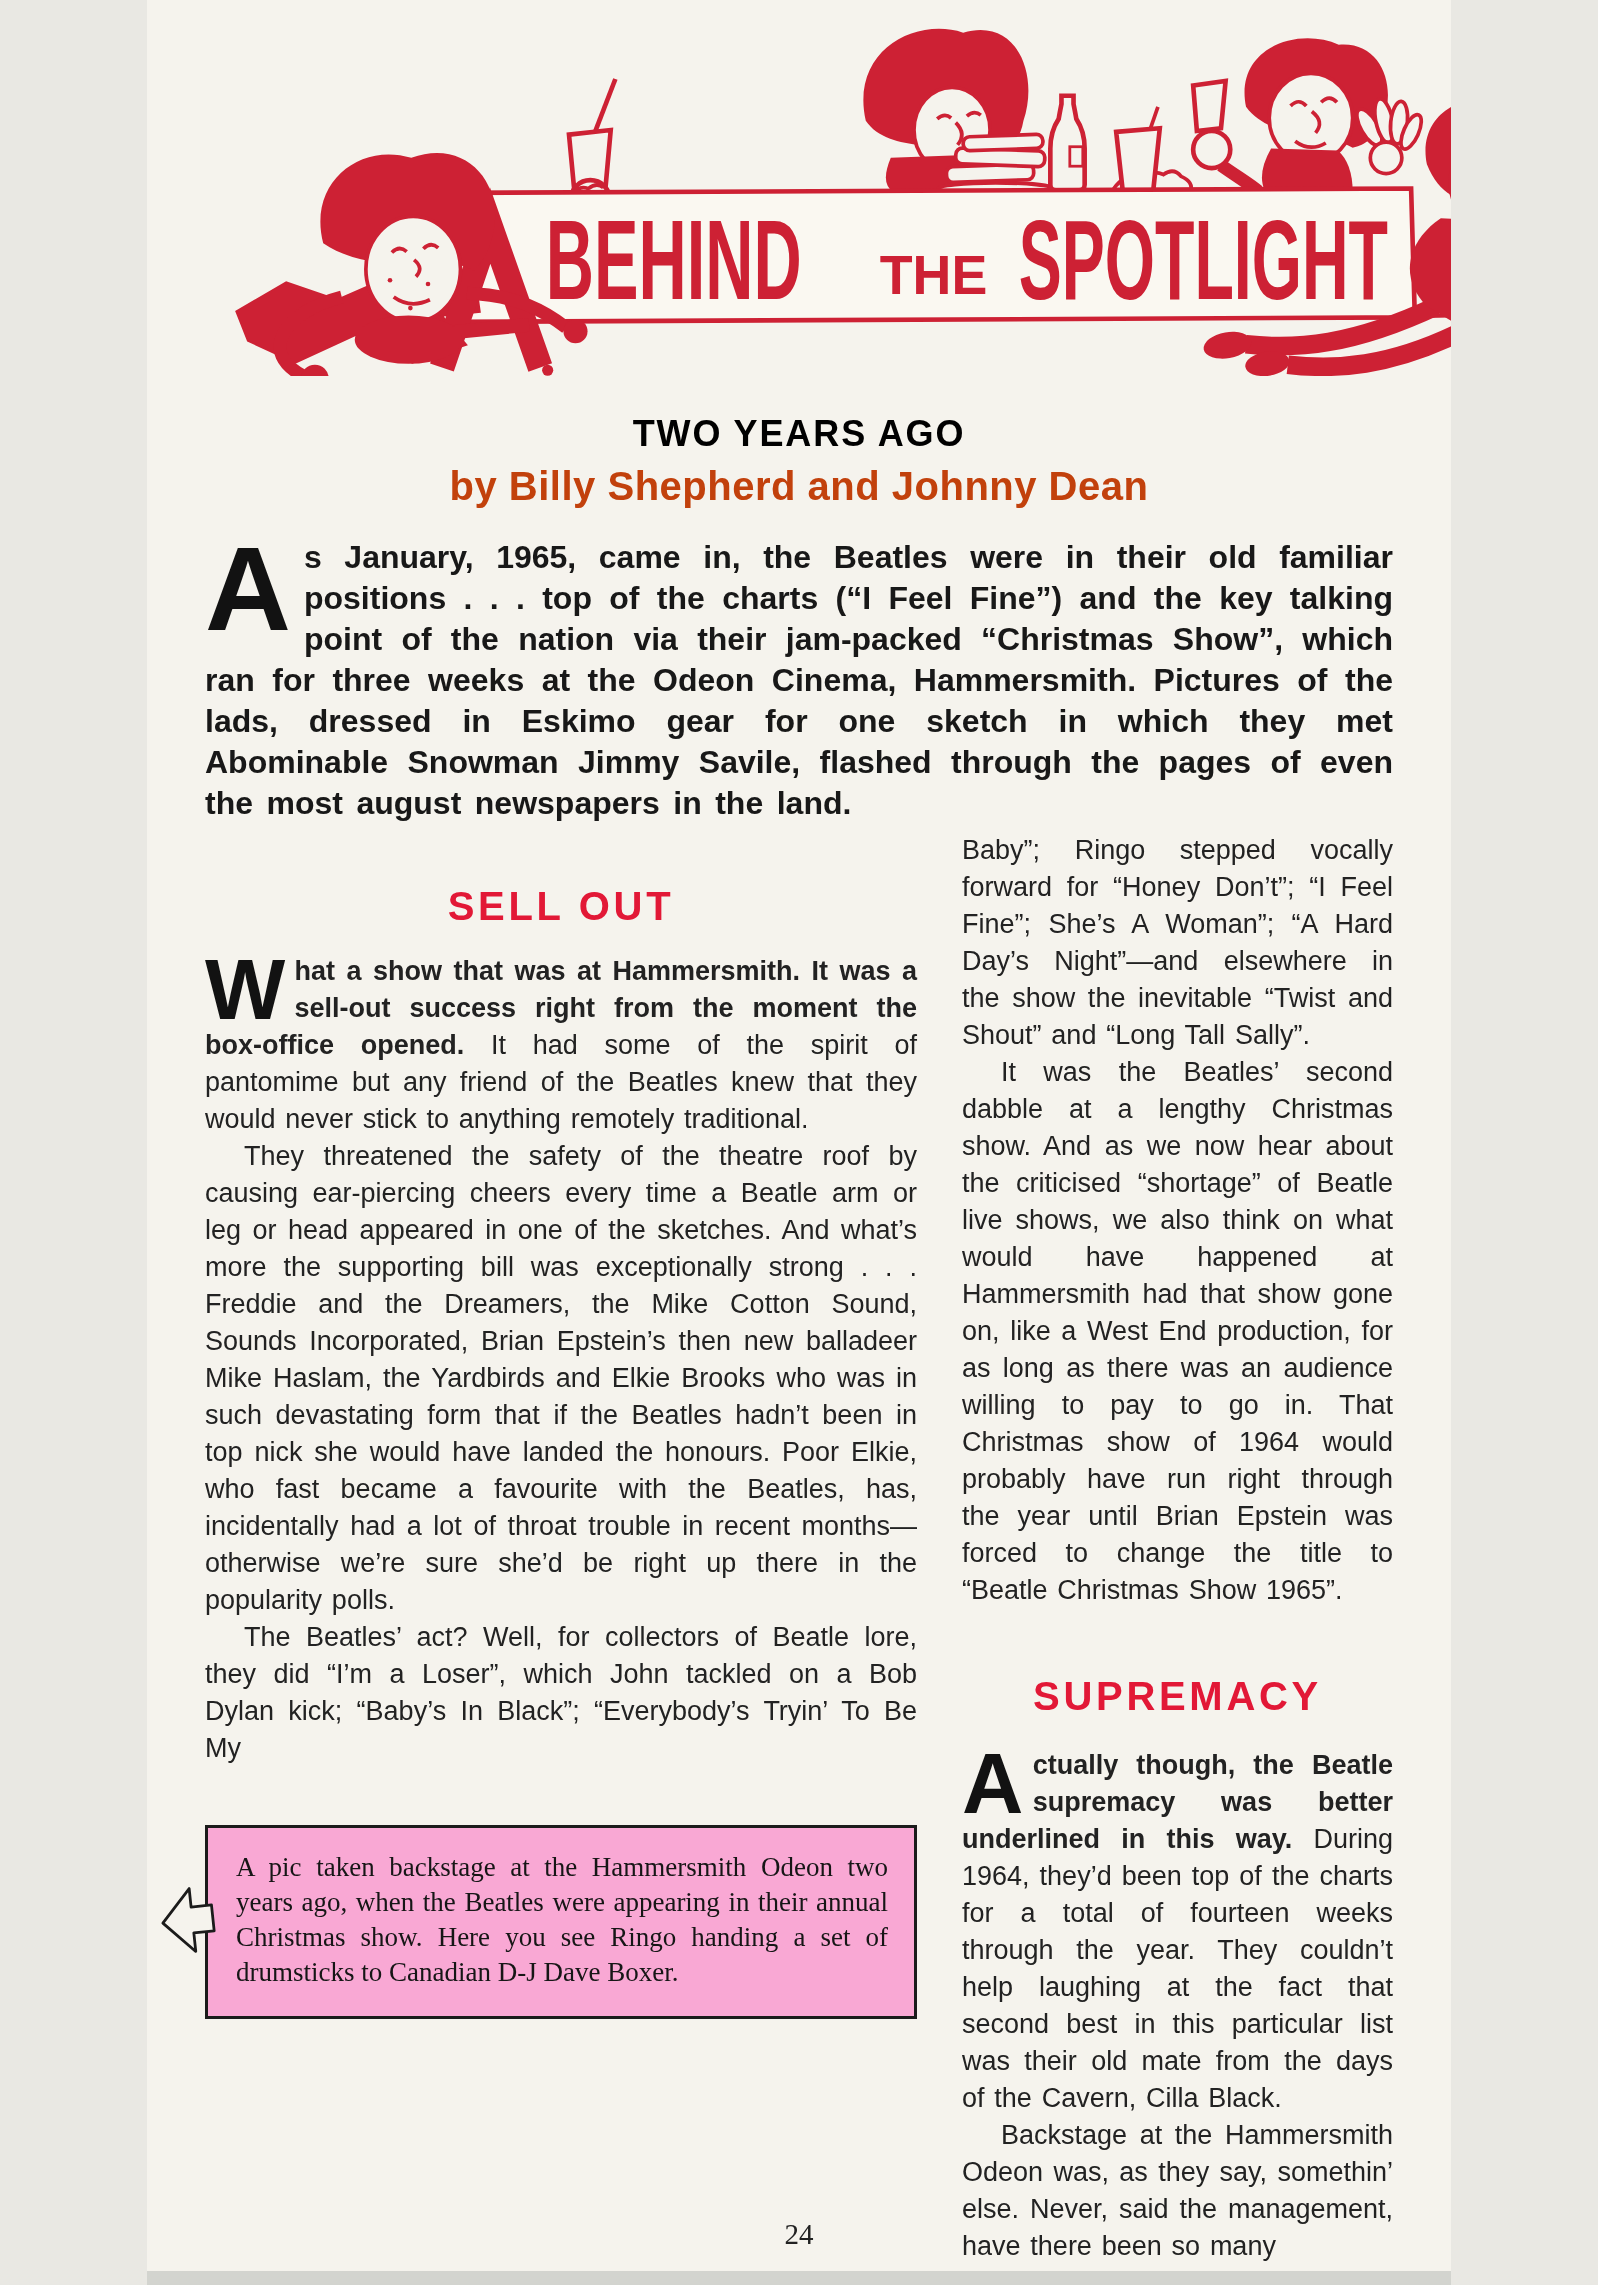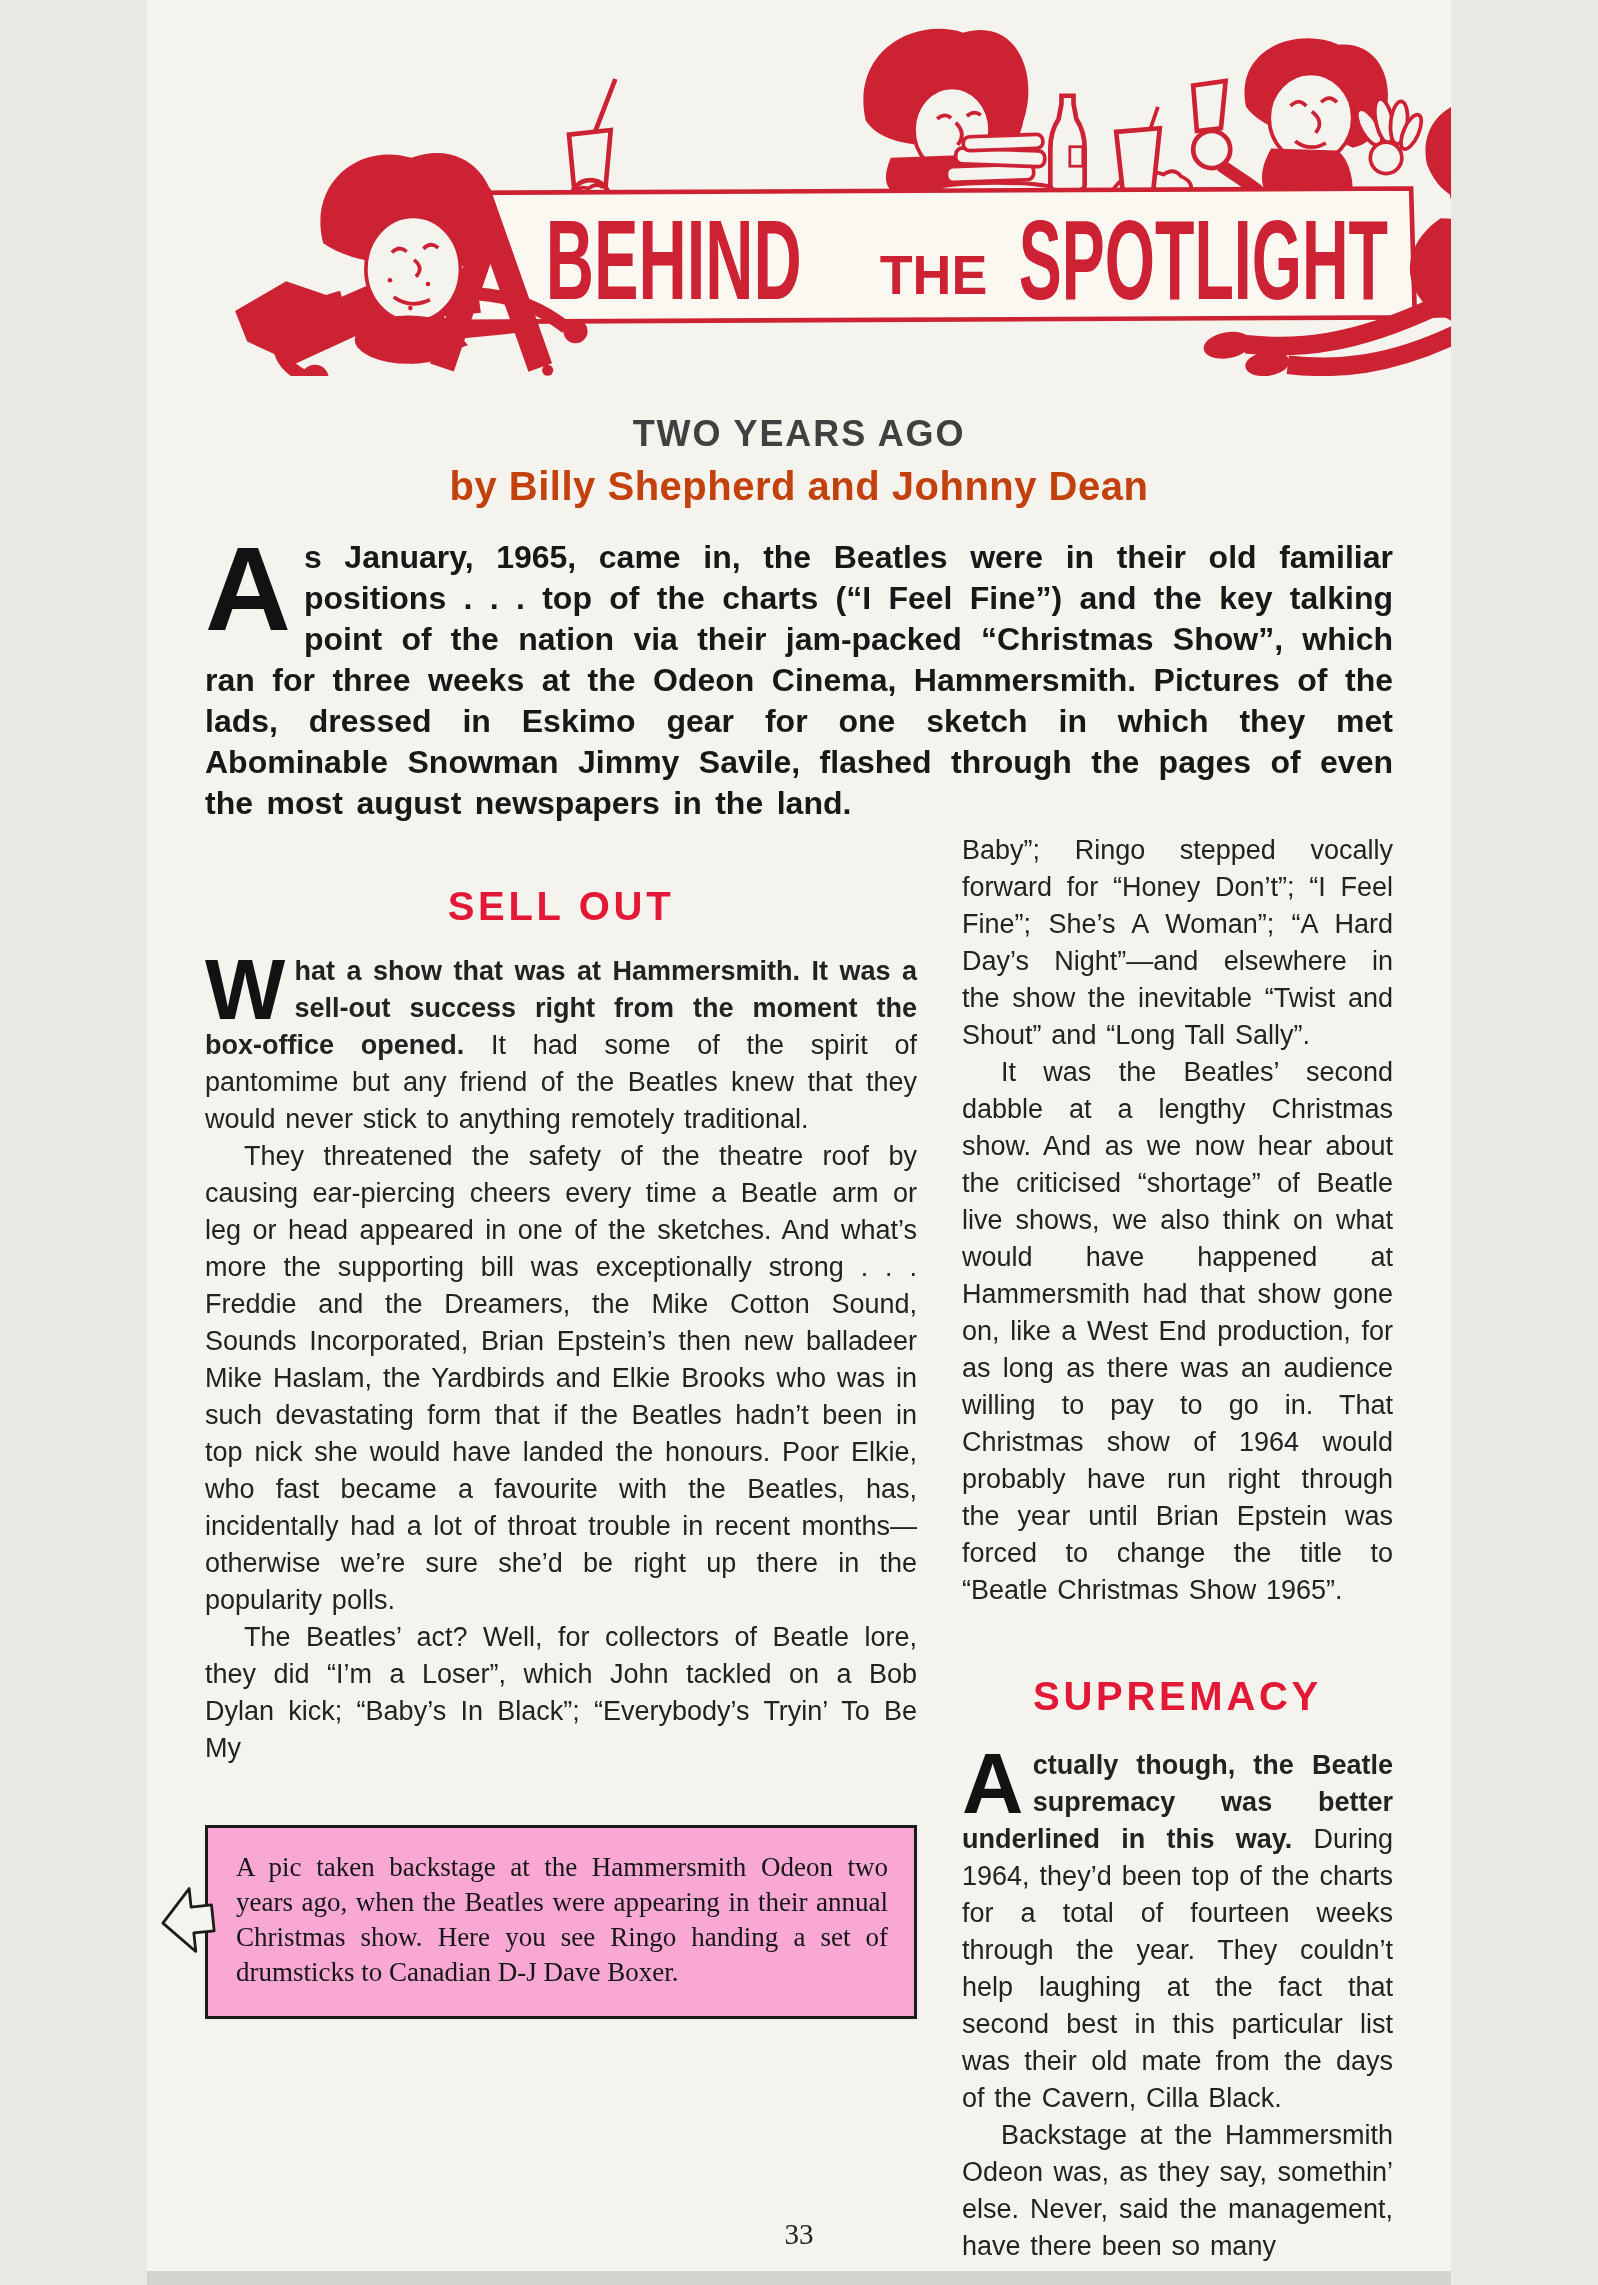--- a/index.html
+++ b/index.html
@@ -8,21 +8,21 @@
     width:1304px;height:2286px;
     margin:0 auto;
     background:#f5f3ed;
     font-family:"Liberation Sans",sans-serif;
     color:#1e1e1e;
     overflow:hidden;
   }
   .header-art{display:block;}
   .banner-word{font-family:"Liberation Sans",sans-serif;font-weight:bold;fill:#cd2134;}
   .subtitle{
-    text-align:center;color:#404040;font-weight:bold;
+    text-align:center;color:#000000;font-weight:bold;
     font-size:36px;letter-spacing:1.9px;margin-top:37px;
   }
   .byline{
     text-align:center;color:#c2410c;font-weight:bold;
     font-size:40px;margin-top:9.3px;letter-spacing:0.5px;
   }
   .intro{
     margin:28px 58px 0 58px;
     font-size:32px;font-weight:bold;color:#181818;
     line-height:41px;text-align:justify;word-spacing:4.6px;
@@ -197,16 +197,16 @@
 
       <div class="sect-heading supremacy">SUPREMACY</div>
 
       <p class="body-p">
         <span class="dropcap-sm">A</span><b>ctually though, the Beatle supremacy was better underlined in this way.</b><span> During 1964, they’d been top of the charts for a total of fourteen weeks through the year. They couldn’t help laughing at the fact that second best in this particular list was their old mate from the days of the Cavern, Cilla Black.</span>
       </p>
       <p class="body-p ind">Backstage at the Hammersmith Odeon was, as they say, somethin’ else. Never, said the management, have there been so many</p>
     </div>
   </div>
 
-  <div class="pageno">33</div>
+  <div class="pageno">24</div>
   <div class="bottom-strip"></div>
 </div>
 
 
 </body></html>

